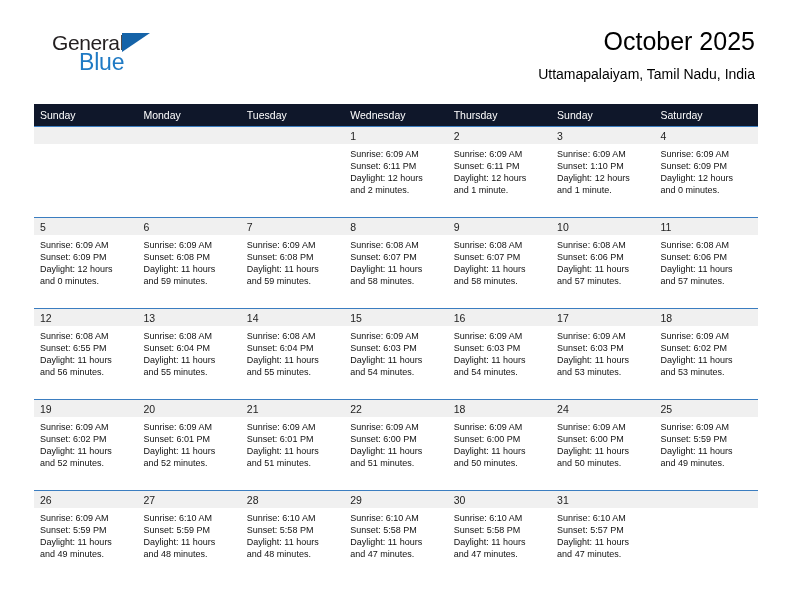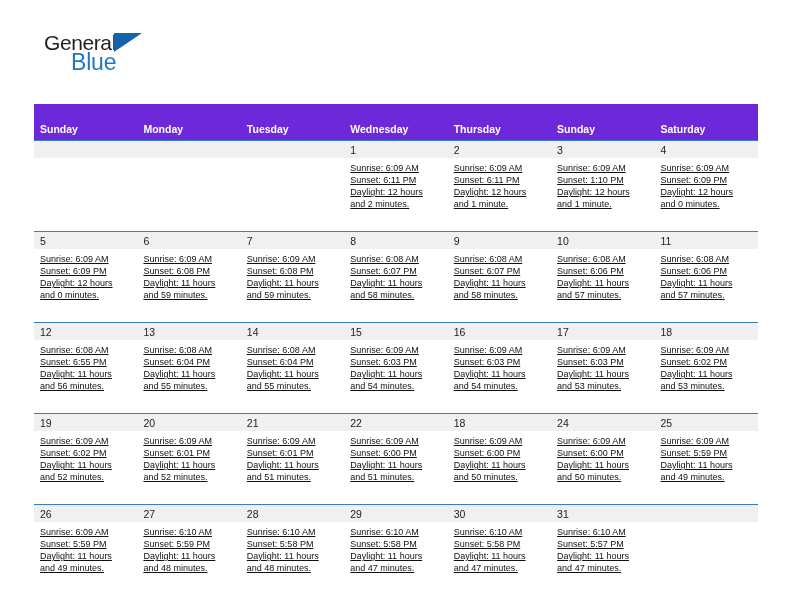--- a/index.html
+++ b/index.html
@@ -23,21 +23,21 @@
 
   
   .header {
     position: relative;
     height: 72px;
     padding: 26px 36px 0 34px;
     box-sizing: border-box;
   }
   .logo {
     position: absolute;
-    left: 44px;
+    left: 52px;
     top: 30px;
     width: 120px;
     height: 48px;
   }
   .logo-general {
     font-size: 21px;
     letter-spacing: -0.4px;
     color: #231f20;
     line-height: 1;
     display: block;
@@ -87,26 +87,26 @@
   
   .calendar {
     position: absolute;
     left: 34px;
     top: 104px;
     width: 724px;
     border-collapse: collapse;
     table-layout: fixed;
   }
   .calendar th {
-    background: #6d28d9;
+    background: #0f172a;
     color: #ffffff;
     font-size: 10.5px;
-    font-weight: bold;
+    font-weight: normal;
     text-align: left;
-    padding: 19px 0 5px 6px;
+    padding: 5px 0 5px 6px;
     height: 18px;
     box-sizing: border-box;
   }
   .calendar td {
     vertical-align: top;
     padding: 0;
     width: 103.4px;
     border-top: 1px solid #3b7dc0;
     background: #ffffff;
   }
@@ -120,39 +120,42 @@
     box-sizing: border-box;
     font-size: 10.5px;
     color: #222222;
     line-height: 14px;
   }
   .cell-body {
     padding: 4px 6px 0 6px;
     font-size: 9px;
     line-height: 12.1px;
     color: #111111;
-    text-decoration: underline;
   }
   .cell-body div {
     white-space: nowrap;
   }
   td.empty .daynum-band {
     background: #f0f0f0;
   }
 </style>
 </head>
 <body>
 
 <div class="page">
 
   <div class="header">
     <div class="logo">
       <span class="logo-general">General</span>
       <span class="logo-triangle"></span>
       <span class="logo-blue">Blue</span>
+    </div>
+    <div class="title-block">
+      <div class="cal-title">October 2025</div>
+      <div class="cal-subtitle">Uttamapalaiyam, Tamil Nadu, India</div>
     </div>
   </div>
 
   <table class="calendar">
     <thead>
       <tr>
         <th>Sunday</th>
         <th>Monday</th>
         <th>Tuesday</th>
         <th>Wednesday</th>

